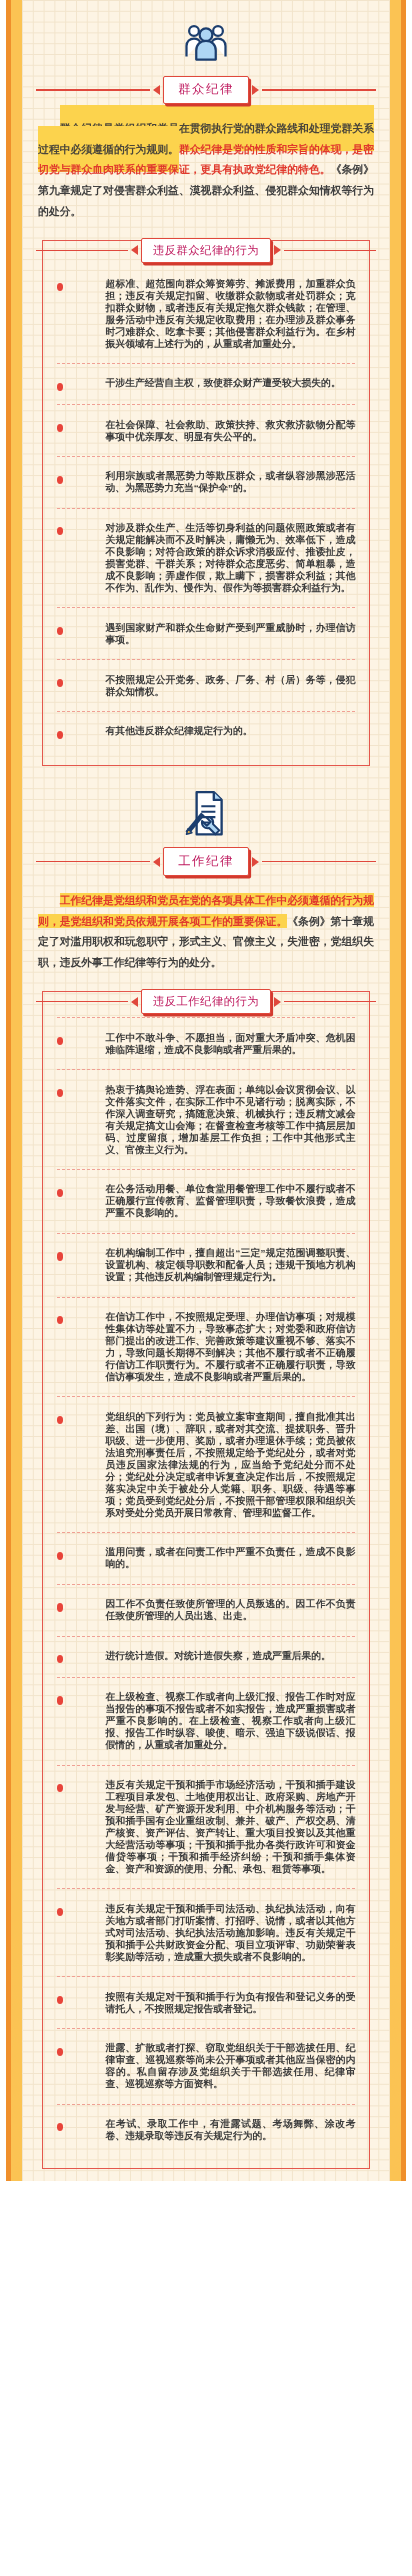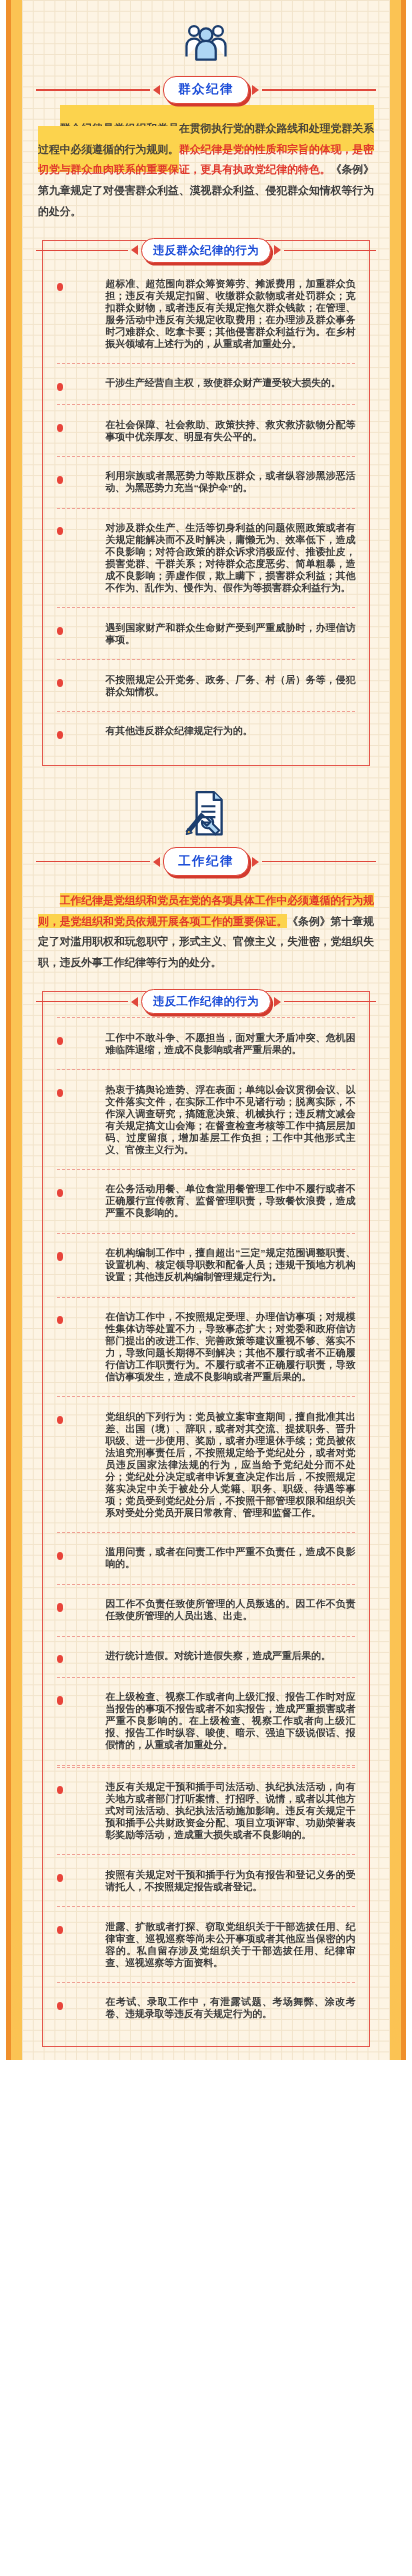--- a/index.html
+++ b/index.html
@@ -16,22 +16,22 @@
   .paper { margin:0 21.6px; background-color:#fdf4e4;
     background-image: linear-gradient(#f2e4cb 0.5px, transparent 0.5px), linear-gradient(90deg,#f2e4cb 0.5px, transparent 0.5px);
     background-size:10.8px 10.8px; padding:8.2px 14.4px 0; }
 
   
   .badge-row { display:flex; align-items:center; padding:3.1px 0; position:relative; }
   .badge-row .bline { flex:1; height:1.5px; background:#e0483c; }
   .arr { width:0; height:0; border-top:5.2px solid transparent; border-bottom:5.2px solid transparent; }
   .arr-l { border-right:7.7px solid #e0483c; margin:0 2.6px 0 3.1px; }
   .arr-r { border-left:7.7px solid #e0483c; margin:0 3.1px 0 2.6px; }
-  .badge { background:#fff; border:1.5px solid #e0483c; border-radius:13px; box-shadow:2.1px 2.6px 0 #d23a2e;
-    color:#1d4ed8; font-weight:700; font-size:12.4px; letter-spacing:1.5px; padding:4.6px 14.4px; white-space:nowrap; }
+  .badge { background:#fff; border:1.5px solid #e0483c; border-radius:2px; box-shadow:2.1px 2.6px 0 #d23a2e;
+    color:#be185d; font-weight:400; font-size:12.4px; letter-spacing:1.5px; padding:4.6px 14.4px; white-space:nowrap; }
   .badge.small { font-size:11.3px; letter-spacing:0.5px; padding:4.1px 11.3px; }
   .sub-row { position:relative; z-index:2; margin-bottom:-13.4px; }
 
   
   .icon-wrap { text-align:center; padding:11.3px 0 3.1px; }
 
   
   .intro { font-size:10.8px; line-height:20.6px; font-weight:700; color:#3f3f3f; text-align:justify;
     text-indent:2em; margin:11.3px 2.1px 13.4px; }
   .seg-plain { color:#3f3f3f; }
@@ -201,20 +201,24 @@
           <div class="li">
             <span class="dot"></span>
             <p class="li-text">进行统计造假。对统计造假失察，造成严重后果的。</p>
           </div>
           <div class="li-sep"></div>
           <div class="li">
             <span class="dot"></span>
             <p class="li-text">在上级检查、视察工作或者向上级汇报、报告工作时对应当报告的事项不报告或者不如实报告，造成严重损害或者严重不良影响的。在上级检查、视察工作或者向上级汇报、报告工作时纵容、唆使、暗示、强迫下级说假话、报假情的，从重或者加重处分。</p>
           </div>
           <div class="li-sep"></div>
+          <div class="li">
+            <span class="dot"></span>
+            <p class="li-text">违反有关规定干预和插手市场经济活动，干预和插手建设工程项目承发包、土地使用权出让、政府采购、房地产开发与经营、矿产资源开发利用、中介机构服务等活动；干预和插手国有企业重组改制、兼并、破产、产权交易、清产核资、资产评估、资产转让、重大项目投资以及其他重大经营活动等事项；干预和插手批办各类行政许可和资金借贷等事项；干预和插手经济纠纷；干预和插手集体资金、资产和资源的使用、分配、承包、租赁等事项。</p>
+          </div>
           <div class="li-sep"></div>
           <div class="li">
             <span class="dot"></span>
             <p class="li-text">违反有关规定干预和插手司法活动、执纪执法活动，向有关地方或者部门打听案情、打招呼、说情，或者以其他方式对司法活动、执纪执法活动施加影响。违反有关规定干预和插手公共财政资金分配、项目立项评审、功勋荣誉表彰奖励等活动，造成重大损失或者不良影响的。</p>
           </div>
           <div class="li-sep"></div>
           <div class="li">
             <span class="dot"></span>
             <p class="li-text">按照有关规定对干预和插手行为负有报告和登记义务的受请托人，不按照规定报告或者登记。</p>
           </div>

